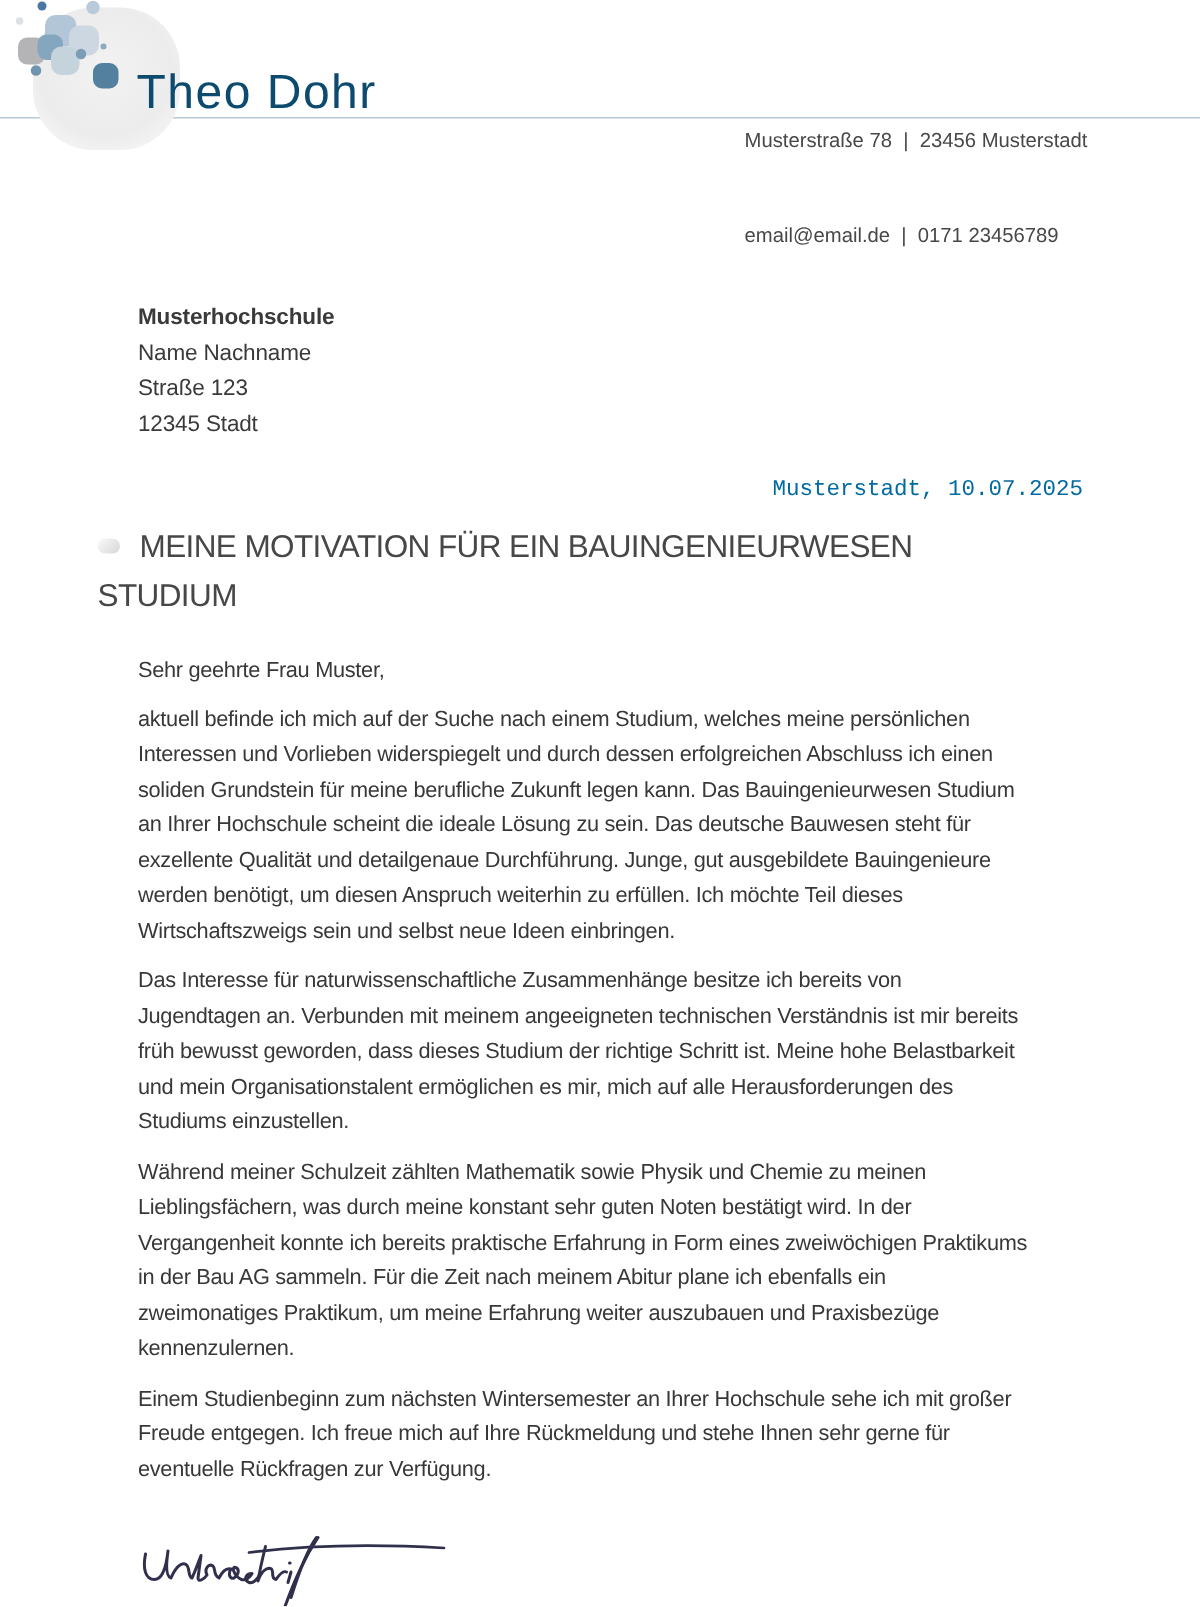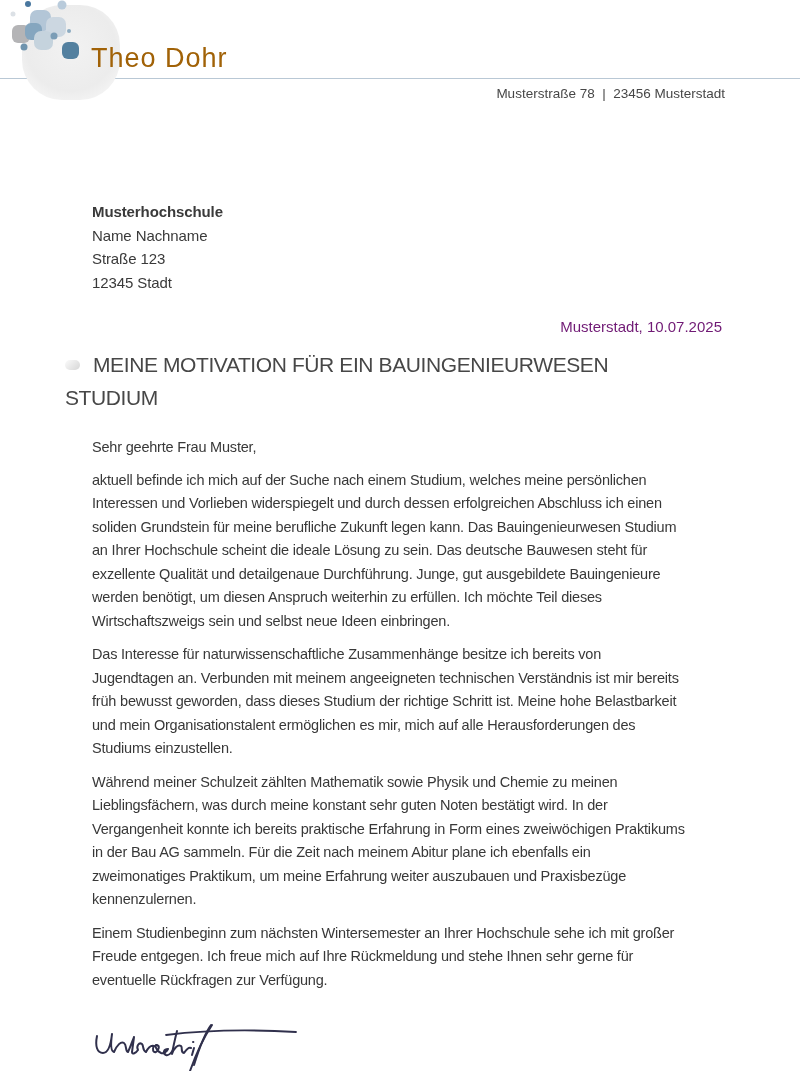--- a/index.html
+++ b/index.html
@@ -23,23 +23,23 @@
   }
   .logo {
     position: absolute;
     left: 6px; top: -2px;
     width: 130px; height: 112px;
     z-index: 2;
   }
   .brand-name {
     position: absolute;
     left: 91px; top: 43px;
-    font-size: 27px;
+    font-size: 32px;
     letter-spacing: 1px;
-    color: #a16207;
+    color: #0c4a6e;
     z-index: 3;
     white-space: nowrap;
   }
   .contact-block {
     position: absolute;
     right: 75px; top: 41px;
     font-size: 13.5px;
     line-height: 21px;
     color: #474747;
     white-space: pre;
@@ -52,22 +52,23 @@
     font-size: 15px;
     line-height: 23.5px;
     letter-spacing: -0.1px;
   }
   .recipient .org { font-weight: bold; text-align: center; }
   
   .dateline {
     position: absolute;
     right: 78px; top: 318px;
     font-size: 15px;
-    color: #701a75;
+    color: #0369a1;
     white-space: nowrap;
+    font-family: Liberation Mono, monospace;
   }
   
   .title-block {
     position: absolute;
     left: 65px; top: 348px;
     width: 614px;
     font-size: 21px;
     line-height: 33px;
     letter-spacing: -0.4px;
     color: #474747;
@@ -133,20 +134,21 @@
       <circle cx="63" cy="33" r="2" fill="#8cabc1"></circle>
       <rect x="56" y="44" width="17" height="17" rx="6" fill="#53809f"></rect>
       <circle cx="18" cy="49" r="3.5" fill="#6f94ae"></circle>
     </svg>
   </div>
 
   <div class="brand-name">Theo Dohr</div>
 
   <div class="contact-block">
     <div>Musterstraße 78  |  23456 Musterstadt</div>
+    <div>email@email.de  |  0171 23456789</div>
   </div>
 
   <div class="recipient">
     <div class="org">Musterhochschule</div>
     <div>Name Nachname</div>
     <div>Straße 123</div>
     <div>12345 Stadt</div>
   </div>
 
   <div class="dateline">Musterstadt, 10.07.2025</div>

